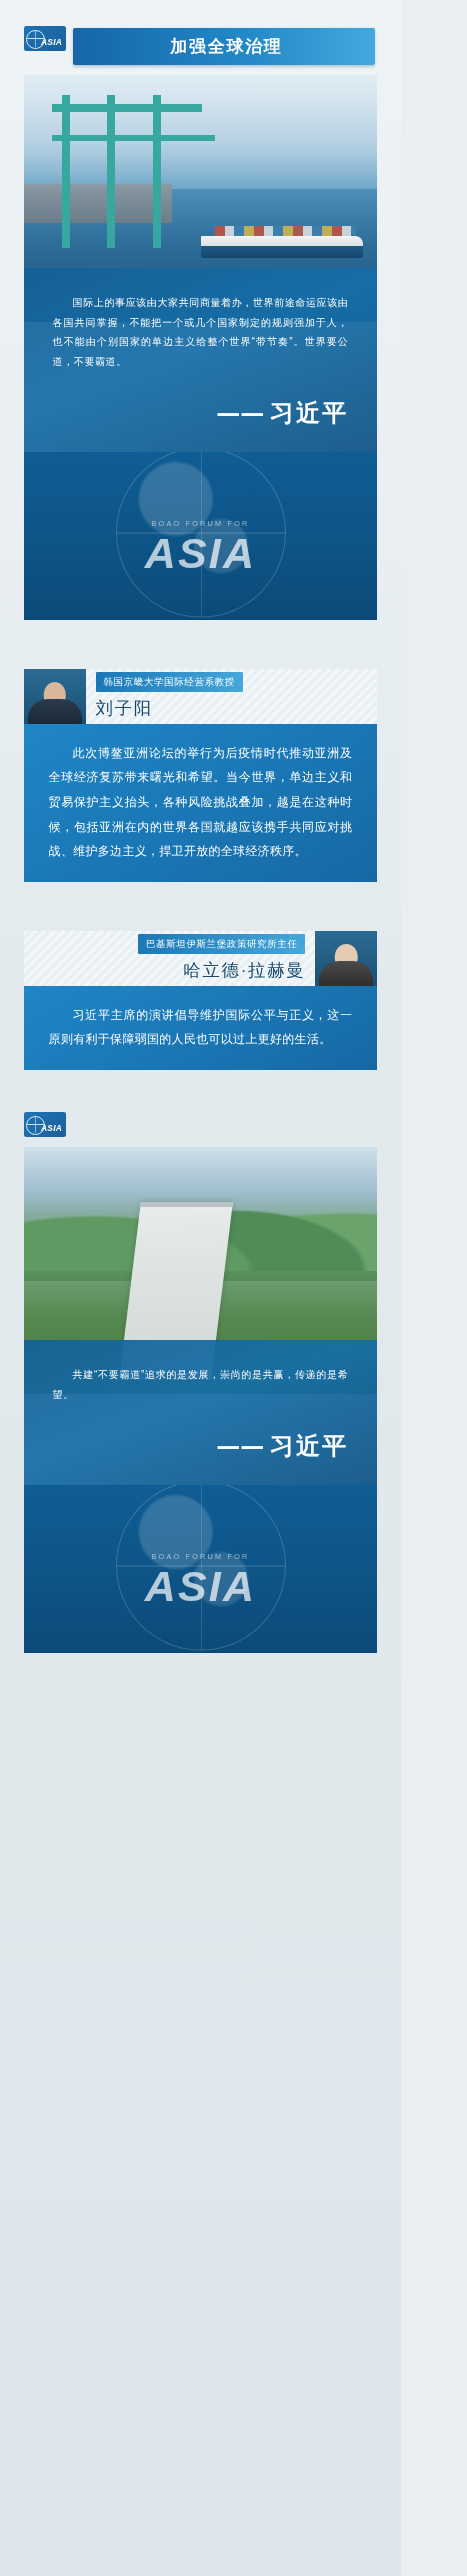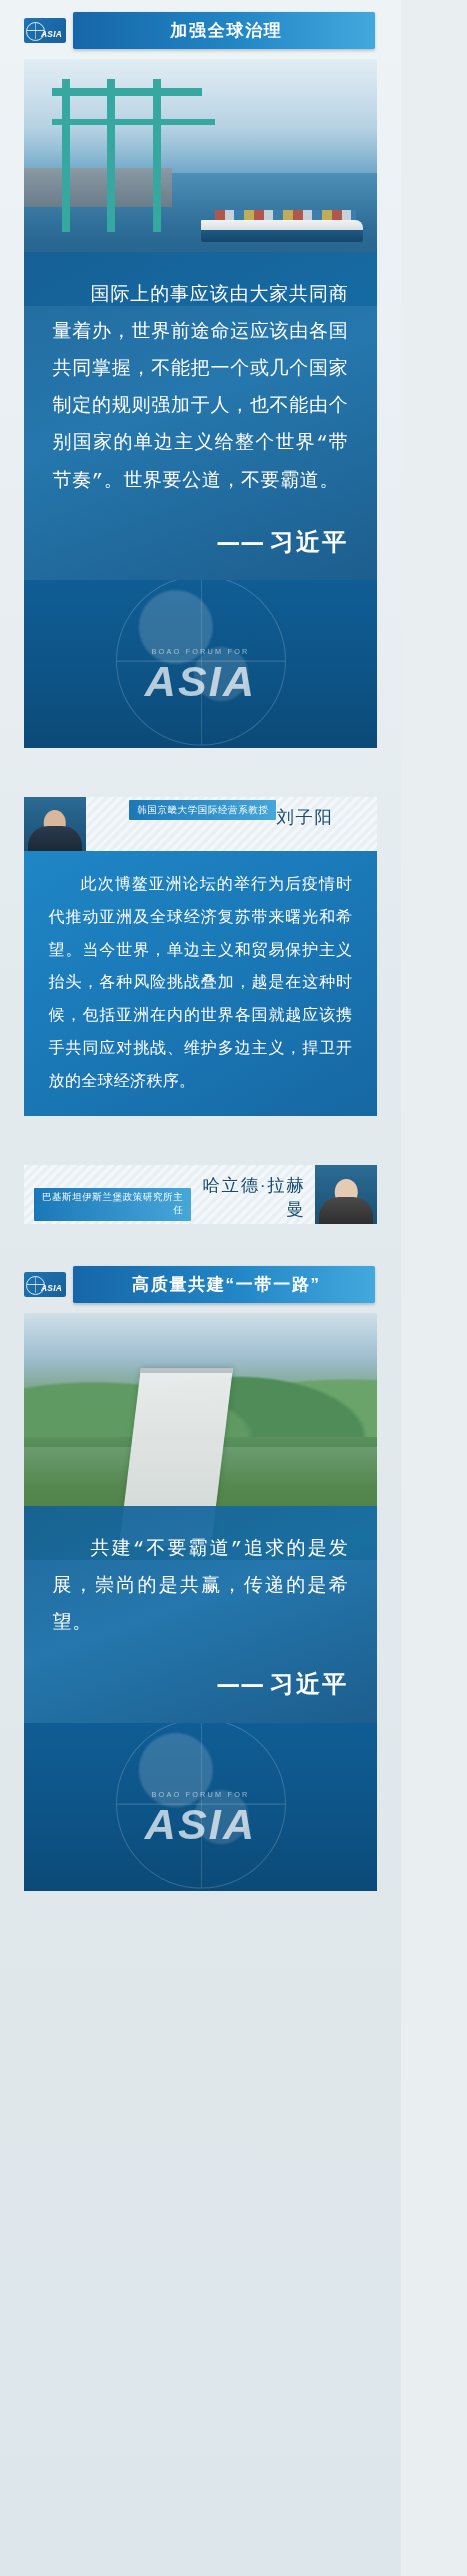--- a/index.html
+++ b/index.html
@@ -52,20 +52,21 @@
     flex:1 1 auto;
     background:linear-gradient(90deg,#1666a8 0%,#2287c6 55%,#43a8dc 100%);
     color:#ffffff;
     font-size:17px;
     font-weight:700;
     letter-spacing:1.7px;
     padding:6.7px 5.6px 7.3px 10px;
     border-radius:1.7px;
     text-align:center;
     box-shadow:0 1.1px 2.8px rgba(20,70,110,.25);
+    margin-top:16px;
   }
 
   
   .hero{
     position:relative;
     margin:0 23.6px;
     height:247px;
     border-radius:1.7px;
     overflow:hidden;
   }
@@ -107,22 +108,22 @@
 
   
   .quote-panel{
     position:relative;
     margin:-54px 23.6px 0 23.6px;
     background:linear-gradient(160deg,rgba(20,96,150,.93) 0%,rgba(22,110,168,.93) 45%,rgba(18,86,136,.95) 100%);
     padding:25px 29px 22.5px 29px;
     color:#ffffff;
   }
   .quote-text{
-    font-family:Liberation Mono, monospace;
-    font-size:19px;
+    font-family:Liberation Sans, sans-serif;
+    font-size:10px;
     line-height:1.95;
     text-indent:2em;
     letter-spacing:0.6px;
     text-align:justify;
   }
   .quote-author{
     margin-top:26px;
     text-align:right;
     font-family:"DejaVu Serif","Liberation Serif",serif;
     font-size:24px;
@@ -191,41 +192,40 @@
   .portrait .body{
     position:absolute;left:50%;bottom:0;transform:translateX(-50%);
     width:54px;height:46%;
     background:linear-gradient(180deg,#2a3b4d,#1b2836);
     border-radius:20px 20px 0 0;
   }
   .portrait.p2 .head{background:#e6cbb4;}
   .portrait.p2 .body{background:linear-gradient(180deg,#4a4a4a,#2e2e2e);}
   .speaker-meta{
     flex:1 1 auto;
-    display:flex;justify-content:center;
+    display:flex;flex-direction:column;justify-content:center;
     padding:3.4px 10px;
-    text-align:right;
   }
   .speaker-role{
     background:linear-gradient(90deg,#1b78b8,#46a7da);
     color:#fff;font-size:9.5px;letter-spacing:0.6px;
     padding:3.4px 7.9px;align-self:flex-start;border-radius:1.1px;
   }
   .speaker-row.right .speaker-meta{align-items:flex-end;}
   .speaker-row.right .speaker-role{align-self:flex-end;}
   .speaker-name{
     margin-top:4.5px;
     color:#174a6e;font-size:17.4px;font-weight:400;letter-spacing:1.7px;
   }
   .speaker-quote{
     margin:0 23.6px;
     background:linear-gradient(150deg,#1f86c6 0%,#1a76b4 55%,#1668a2 100%);
     color:#ffffff;
     padding:17px 25px 18px 25px;
-    font-size:16px;line-height:2.05;
+    font-size:12px;line-height:2.05;
     text-indent:2em;text-align:justify;
     letter-spacing:0.3px;
   }
   .spacer-lg{height:30px;}
   .tail{height:22.5px;}
 </style>
 </head>
 <body>
 
 <div class="page">
@@ -289,29 +289,29 @@
       <div class="portrait p2">
         <div class="head"></div>
         <div class="body"></div>
       </div>
       <div class="speaker-meta">
         <div class="speaker-role">巴基斯坦伊斯兰堡政策研究所主任</div>
         <div class="speaker-name">哈立德·拉赫曼</div>
       </div>
     </div>
   </div>
+  <div class="speaker-quote">习近平主席的演讲倡导维护国际公平与正义，这一原则有利于保障弱国的人民也可以过上更好的生活。</div>
 
   <div class="spacer-lg"></div>
 
   <div class="section-head">
     <div class="logo-badge">
       <span class="globe"></span>
       <span class="logo-text">ASIA</span>
     </div>
-    <div class="section-title">高质量共建“一带一路”</div>
   </div>
 
   <div class="hero bridge">
     <div class="hills"></div>
     <div class="river"></div>
     <div class="viaduct"></div>
   </div>
 
   <div class="quote-panel">
     <div class="quote-text">共建“不要霸道”追求的是发展，崇尚的是共赢，传递的是希望。</div>

